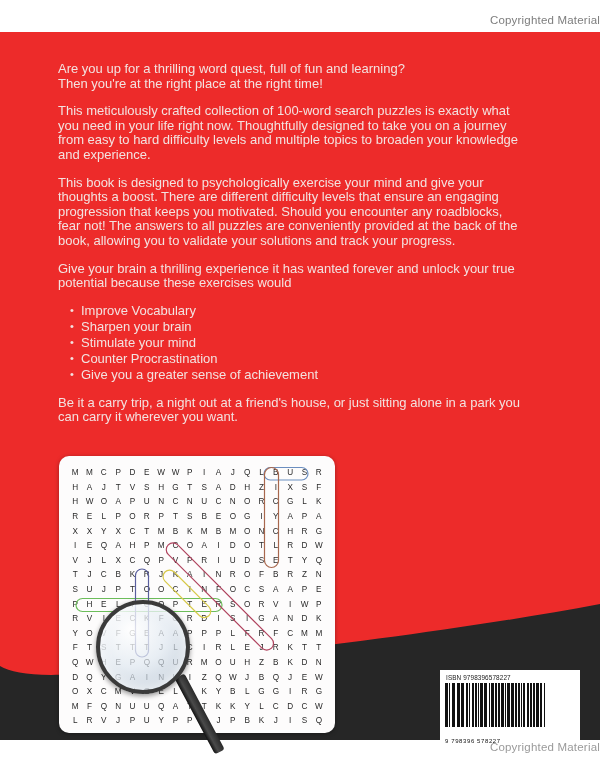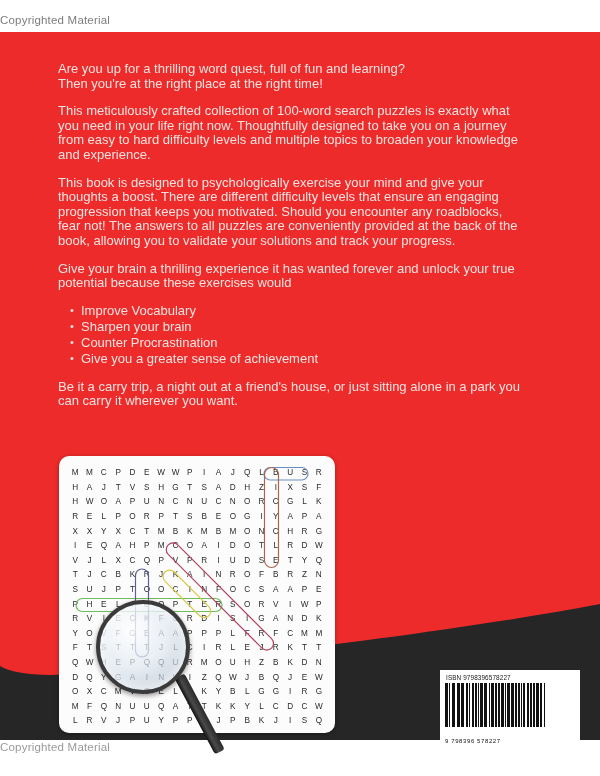--- a/index.html
+++ b/index.html
@@ -16,21 +16,21 @@
     height: 776px;
     overflow: hidden;
     background: #ffffff;
   }
 
   
   .copyright {
     position: absolute;
     left: 0;
     width: 600px;
-    text-align: left;
+    text-align: right;
     font-size: 11.5px;
     letter-spacing: 0.2px;
     color: #7d7d7d;
   }
   .copyright.top { top: 14px; }
   .copyright.bottom { top: 741px; color: #9a9a9a; }
 
   
   .dark-bg {
     position: absolute;
@@ -222,20 +222,21 @@
     <p>
       <span>Are you up for a thrilling word quest, full of fun and learning?</span><br>
       <span>Then you're at the right place at the right time!</span>
     </p>
     <p>This meticulously crafted collection of 100-word search puzzles is exactly what you need in your life right now. Thoughtfully designed to take you on a journey from easy to hard difficulty levels and multiple topics to broaden your knowledge and experience.</p>
     <p>This book is designed to psychologically exercise your mind and give your thoughts a boost. There are different difficulty levels that ensure an engaging progression that keeps you motivated. Should you encounter any roadblocks, fear not! The answers to all puzzles are conveniently provided at the back of the book, allowing you to validate your solutions and track your progress.</p>
     <p>Give your brain a thrilling experience it has wanted forever and unlock your true potential because these exercises would</p>
     <ul>
       <li>Improve Vocabulary</li>
       <li>Sharpen your brain</li>
+      <li>Stimulate your mind</li>
       <li>Counter Procrastination</li>
       <li>Give you a greater sense of achievement</li>
     </ul>
     <p>Be it a carry trip, a night out at a friend's house,  or just sitting alone in a park you can carry it wherever you want.</p>
   </div>
 
   <div class="puzzle-card">
     <div class="grid" id="puzzle-grid">
         <span>M</span>
         <span>M</span>

